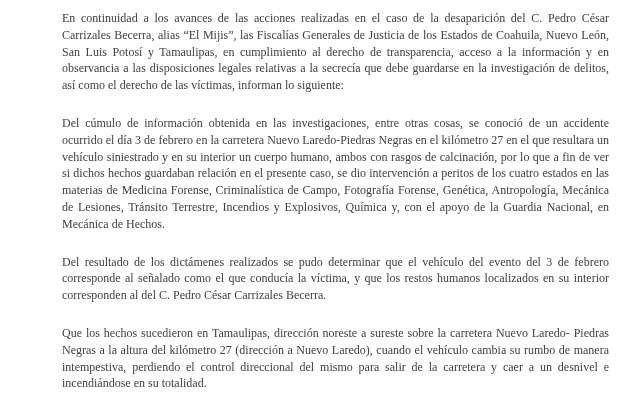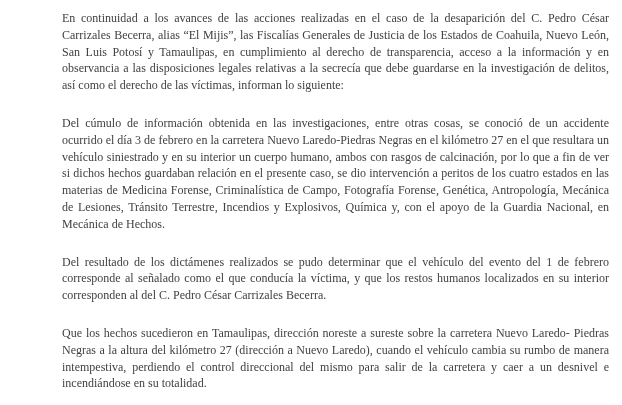--- a/index.html
+++ b/index.html
@@ -34,16 +34,16 @@
     margin-bottom: 16px;
   }
 </style>
 </head>
 <body>
 
 <div class="page">
   <div class="textblock">
     <p>En continuidad a los avances de las acciones realizadas en el caso de la desaparición del C. Pedro César Carrizales Becerra, alias “El Mijis”, las Fiscalías Generales de Justicia de los Estados de Coahuila, Nuevo León, San Luis Potosí y Tamaulipas, en cumplimiento al derecho de transparencia, acceso a la información y en observancia a las disposiciones legales relativas a la secrecía que debe guardarse en la investigación de delitos, así como el derecho de las víctimas, informan lo siguiente:</p>
     <p>Del cúmulo de información obtenida en las investigaciones, entre otras cosas, se conoció de un accidente ocurrido el día 3 de febrero en la carretera Nuevo Laredo-Piedras Negras en el kilómetro 27 en el que resultara un vehículo siniestrado y en su interior un cuerpo humano, ambos con rasgos de calcinación, por lo que a fin de ver si dichos hechos guardaban relación en el presente caso, se dio intervención a peritos de los cuatro estados en las materias de Medicina Forense, Criminalística de Campo, Fotografía Forense, Genética, Antropología, Mecánica de Lesiones, Tránsito Terrestre, Incendios y Explosivos, Química y, con el apoyo de la Guardia Nacional, en Mecánica de Hechos.</p>
-    <p>Del resultado de los dictámenes realizados se pudo determinar que el vehículo del evento del 1 de febrero corresponde al señalado como el que conducía la víctima, y que los restos humanos localizados en su interior corresponden al del C. Pedro César Carrizales Becerra.</p>
+    <p>Del resultado de los dictámenes realizados se pudo determinar que el vehículo del evento del 3 de febrero corresponde al señalado como el que conducía la víctima, y que los restos humanos localizados en su interior corresponden al del C. Pedro César Carrizales Becerra.</p>
     <p>Que los hechos sucedieron en Tamaulipas, dirección noreste a sureste sobre la carretera Nuevo Laredo- Piedras Negras a la altura del kilómetro 27 (dirección a Nuevo Laredo), cuando el vehículo cambia su rumbo de manera intempestiva, perdiendo el control direccional del mismo para salir de la carretera y caer a un desnivel e incendiándose en su totalidad.</p>
   </div>
 </div>
 
 </body></html>

